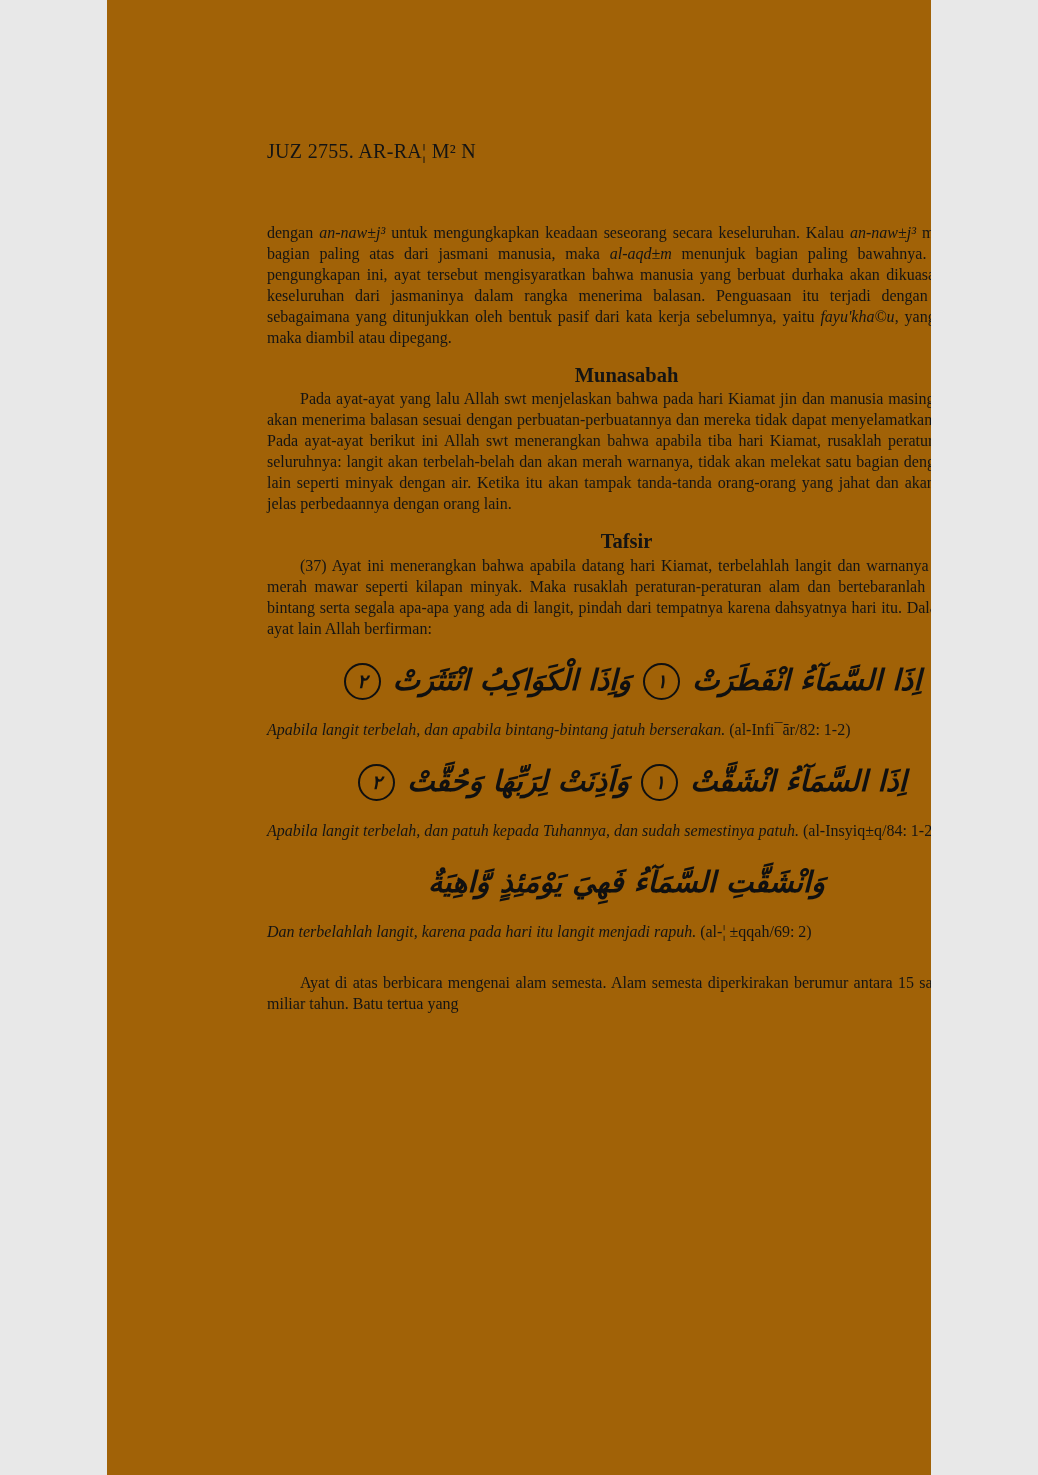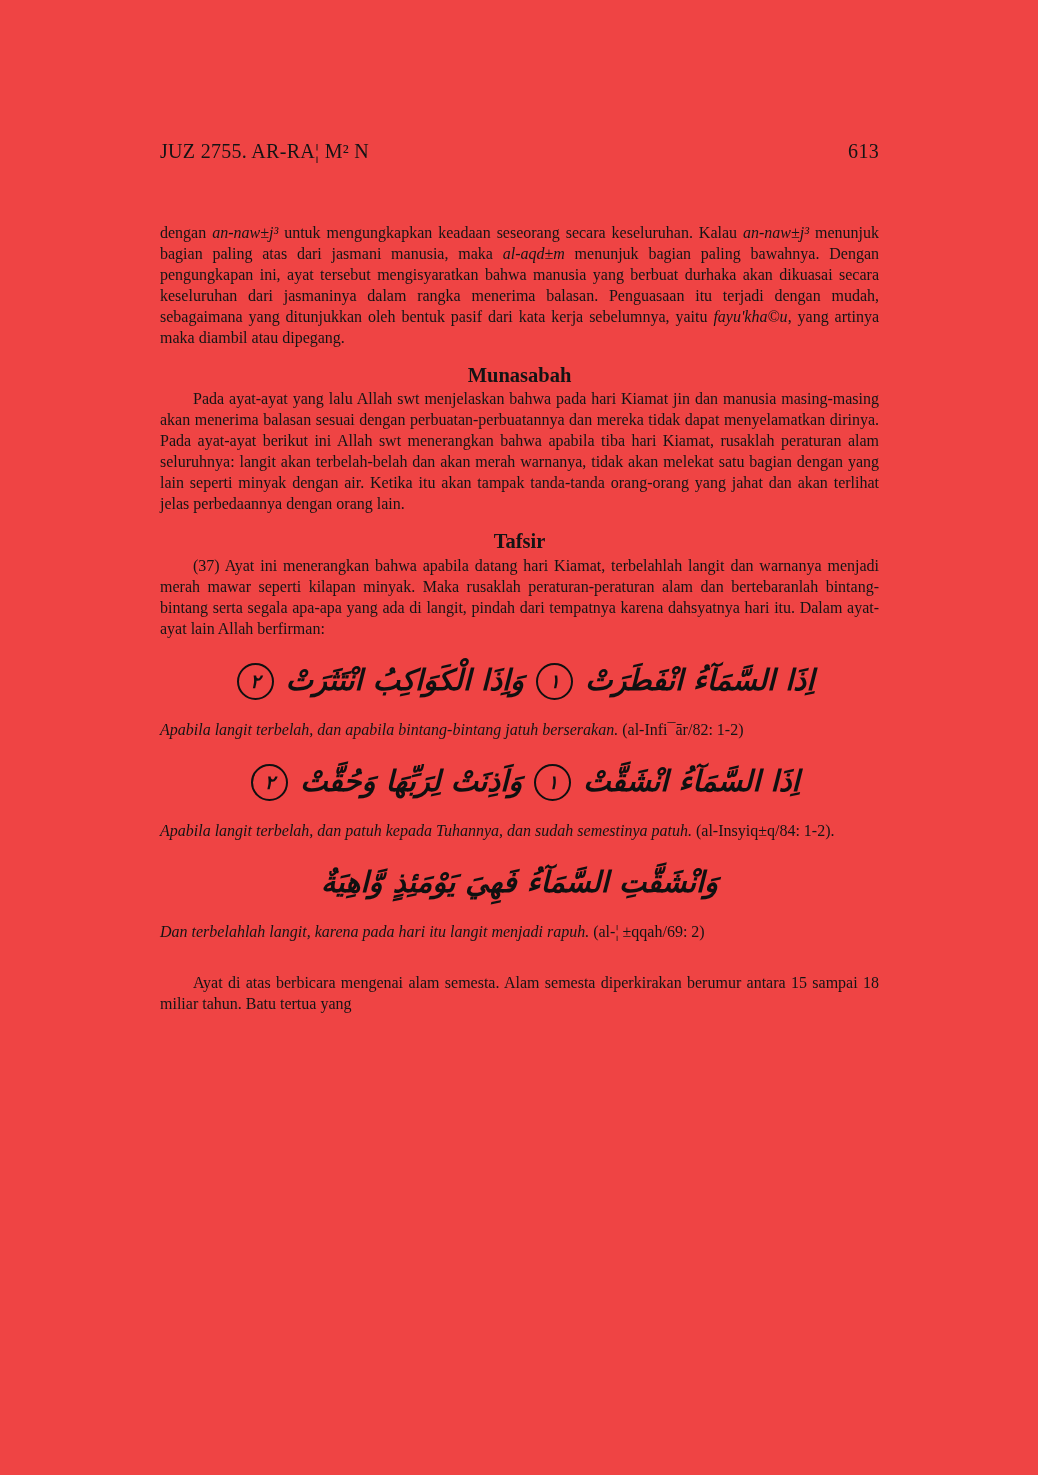--- a/index.html
+++ b/index.html
@@ -1,19 +1,19 @@
 <!DOCTYPE html>
 <html><head>
 <meta charset="utf-8">
 <style>
   html,body{margin:0;padding:0;background:#e8e8e8;}
   .page{
     position:relative;
-    width:1038px;height:1475px;
-    background:#ef4444;
+    width:824px;height:1475px;
+    background:#a16207;
     margin:0 auto;
     font-family:"Liberation Serif", serif;
     color:#141414;
     overflow:hidden;
   }
   .content{
     position:absolute;
     left:160px; top:140px;
     width:719px;
   }

